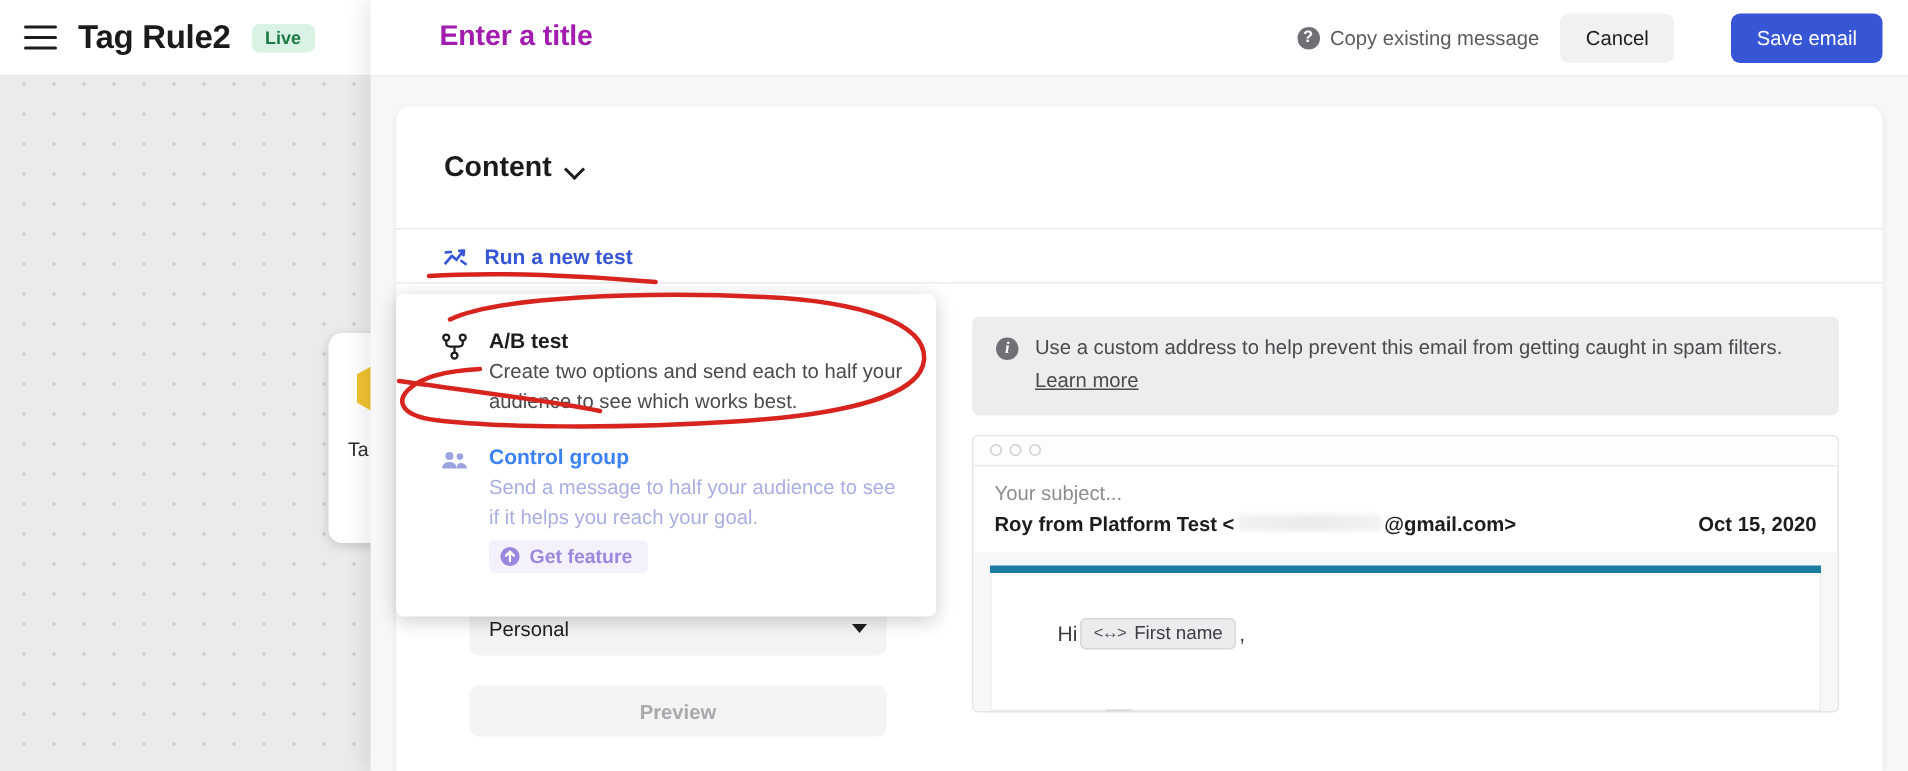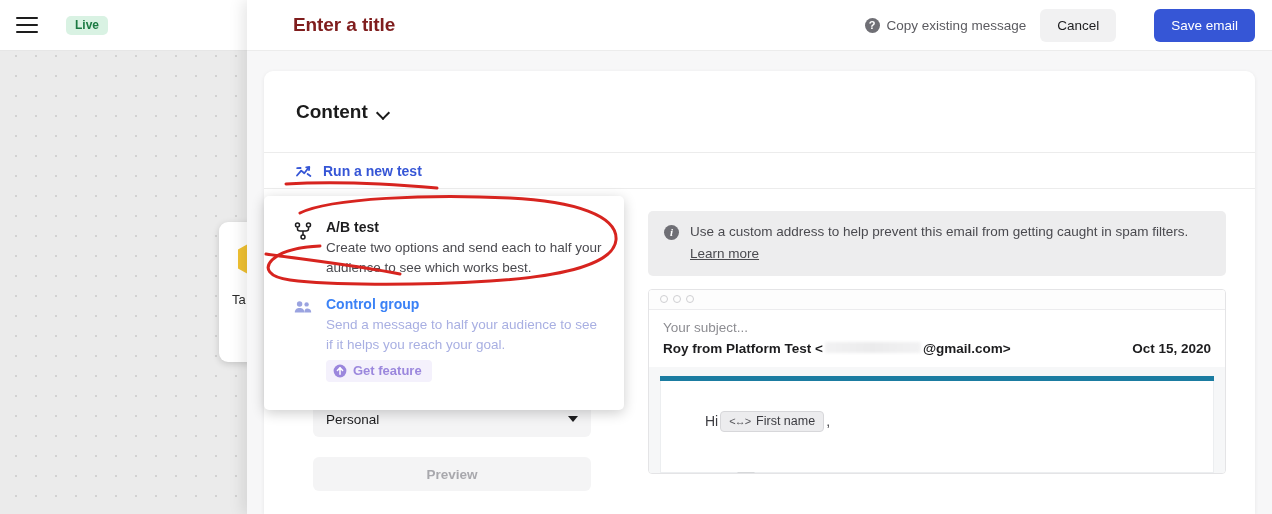--- a/index.html
+++ b/index.html
@@ -110,21 +110,21 @@
     background: #ffffff;
     border-bottom: 1px solid #ececec;
     display: flex;
     align-items: center;
     box-sizing: border-box;
     padding: 0 17px 0 46px;
   }
   #modal-title {
     font-size: 19px;
     font-weight: bold;
-    color: #7f1d1d;
+    color: #a21caf;
     letter-spacing: -0.1px;
   }
   .topbar-right {
     margin-left: auto;
     display: flex;
     align-items: center;
     gap: 14px;
   }
   .copy-existing {
     display: flex;
@@ -482,20 +482,21 @@
 <body>
 
 <div id="canvas-bg"></div>
 
 <div id="app-header">
   <div id="hamburger">
     <span></span>
       <span></span>
       <span></span>
   </div>
+  <div class="flow-title">Tag Rule2</div>
   <div class="live-badge">Live</div>
 </div>
 
 <div class="flow-node">
   <div class="hex"></div>
   <div class="node-label">Ta</div>
 </div>
 
 <div id="modal">
 

